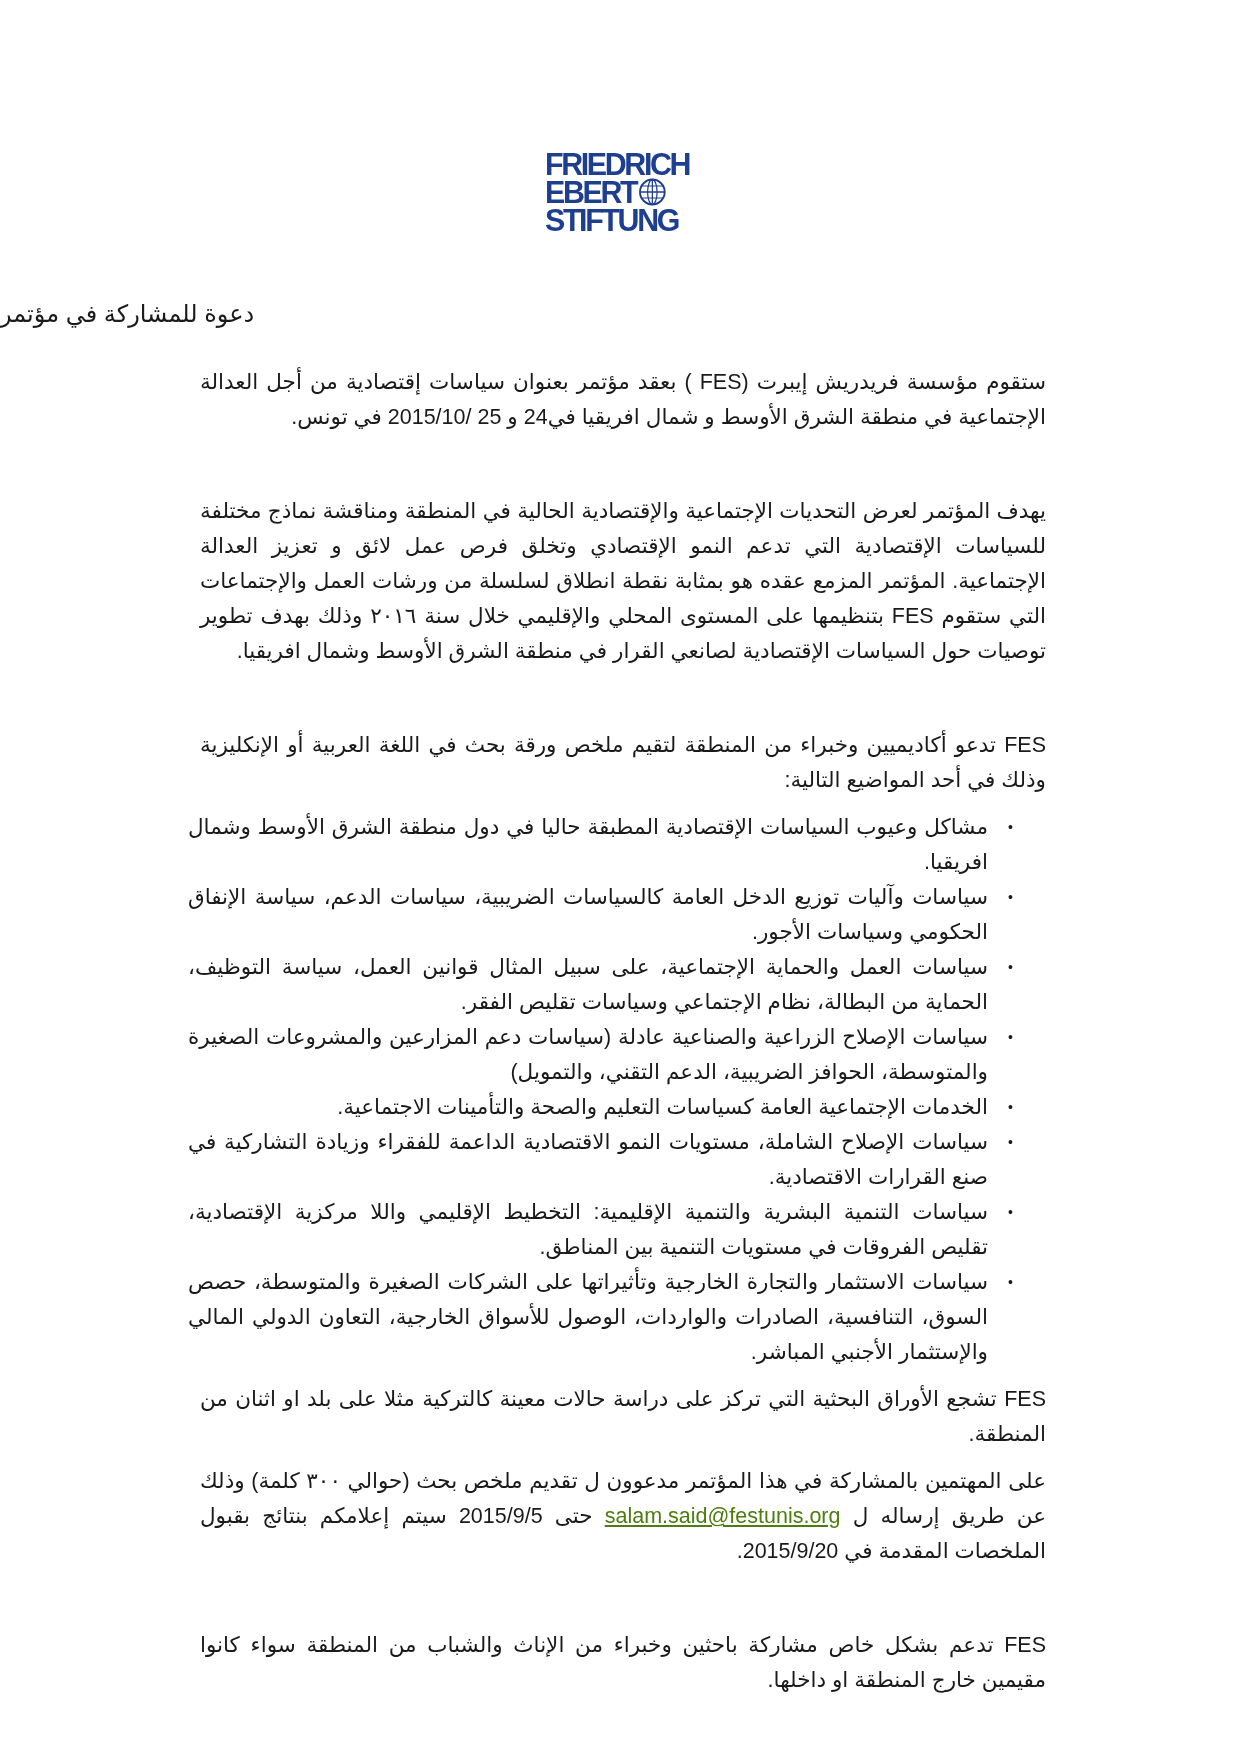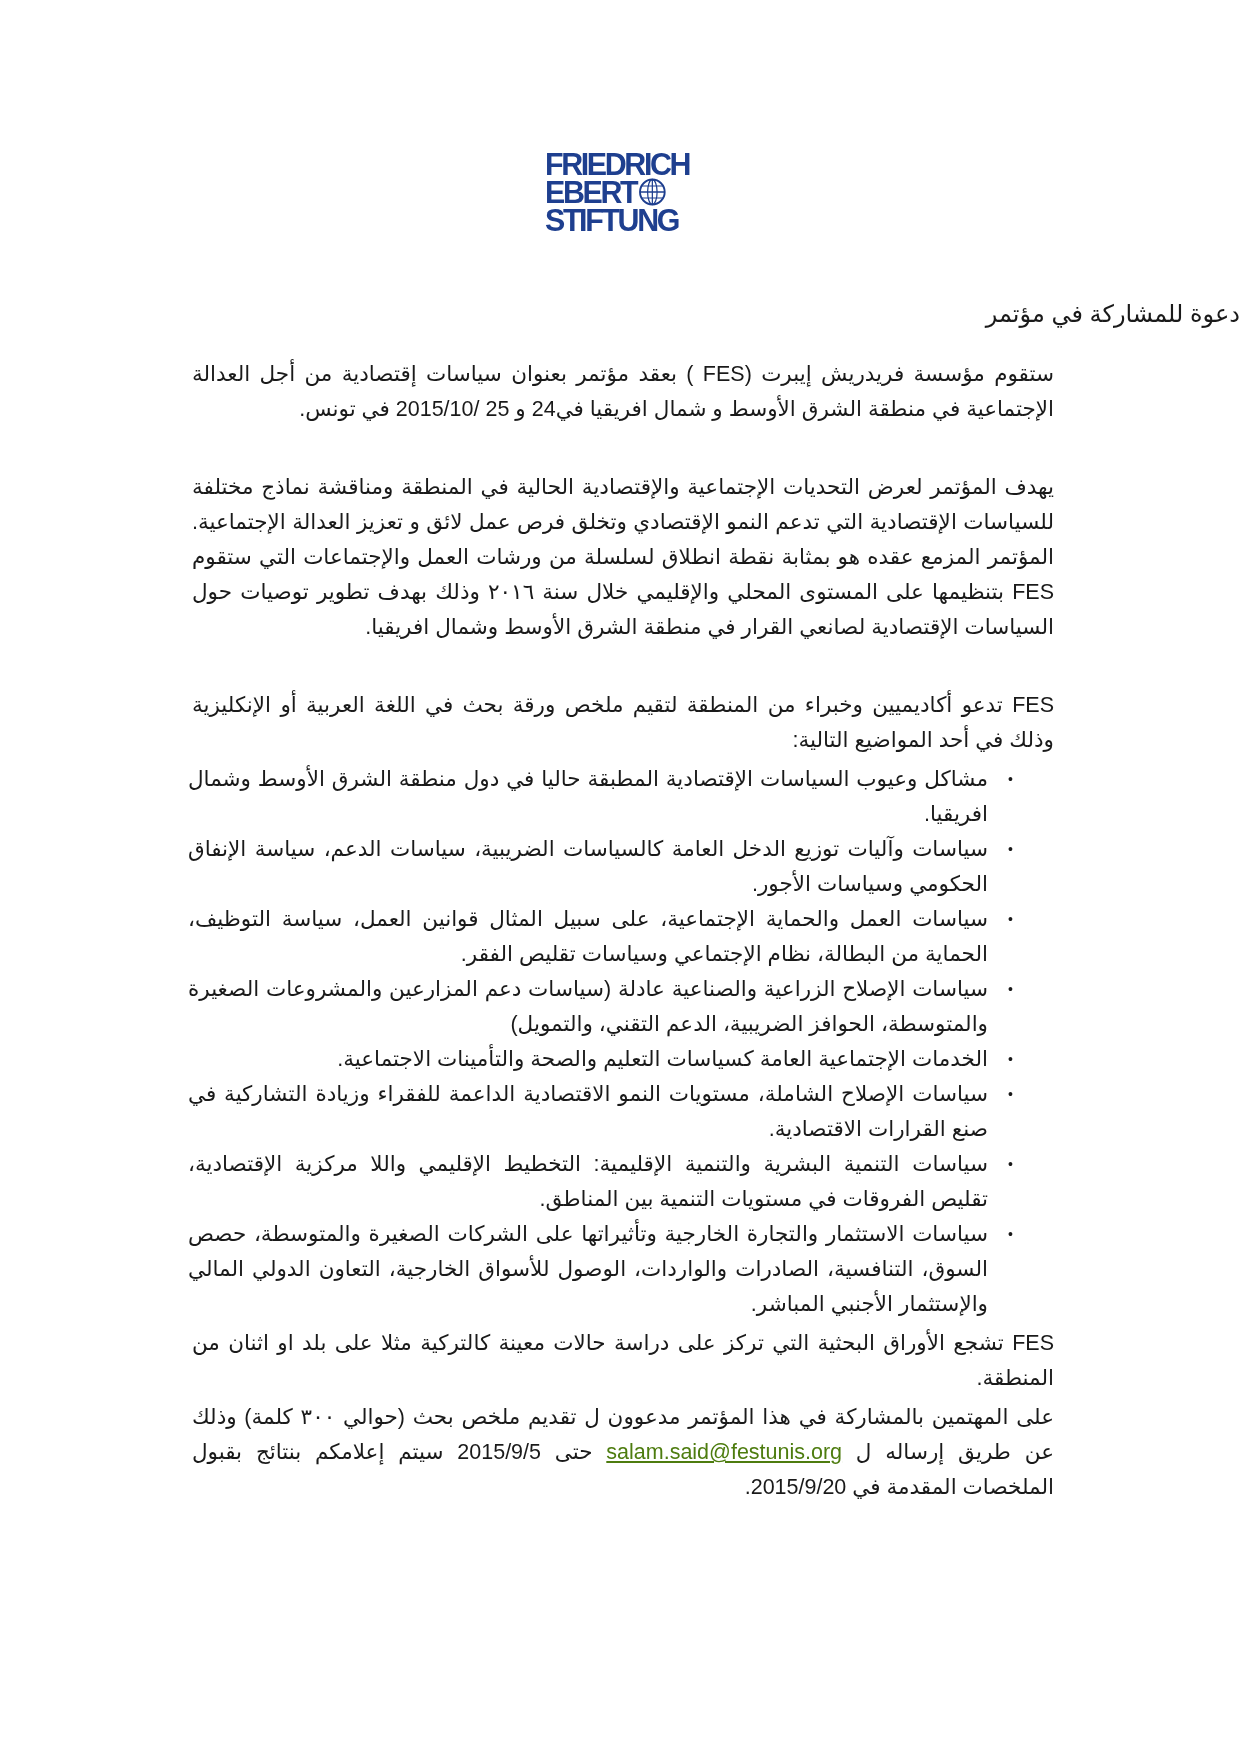--- a/index.html
+++ b/index.html
@@ -10,29 +10,29 @@
   }
   .logo {
     position: absolute; left: 545px; top: 150px; width: 160px;
     color: #1e3f8f; font-family: "Liberation Sans", sans-serif;
     font-weight: bold; font-size: 32px; line-height: 28px;
     letter-spacing: -2.5px; transform: scaleX(0.95); transform-origin: left top;
   }
   .logo .line { display: flex; align-items: center; white-space: nowrap; }
   .logo svg { margin-left: 2px; }
   .title {
-    position: absolute; left: 0; right: 0; top: 284px; text-align: right;
+    position: absolute; left: 0; right: 0; top: 284px; text-align: left;
     font-size: 24px; font-weight: normal; direction: rtl; color: #1a1a1a;
   }
   .content {
     position: absolute; left: 188px; width: 870px; top: 353px;
     direction: rtl; text-align: justify;
     font-size: 21.5px; line-height: 35px;
   }
-  .content p { margin: 4px; text-align-last: right; }
+  .content p { margin: 12px; text-align-last: right; }
   .gap { height: 35px; }
   ul.topics { margin: 0; padding: 0 0 0 0; list-style: none; }
   ul.topics li {
     position: relative; padding-right: 70px; text-align: justify; text-align-last: right;
   }
   ul.topics li .bullet {
     position: absolute; right: 45px; top: 0; font-size: 14px;
   }
   .u { }
   a.email { color: #4d7c0f; text-decoration: underline; direction: ltr; unicode-bidi: embed; }
@@ -70,13 +70,14 @@
     <li><span class="bullet">•</span><span>سياسات العمل والحماية الإجتماعية، على سبيل المثال قوانين العمل، سياسة التوظيف، الحماية من البطالة، نظام الإجتماعي وسياسات تقليص الفقر.</span></li>
     <li><span class="bullet">•</span><span>سياسات الإصلاح  الزراعية والصناعية عادلة (سياسات دعم المزارعين والمشروعات الصغيرة والمتوسطة، الحوافز الضريبية، الدعم التقني،  والتمويل)</span></li>
     <li><span class="bullet">•</span><span>الخدمات الإجتماعية العامة كسياسات التعليم والصحة والتأمينات الاجتماعية.</span></li>
     <li><span class="bullet">•</span><span>سياسات الإصلاح الشاملة، مستويات النمو الاقتصادية الداعمة للفقراء وزيادة التشاركية في صنع القرارات الاقتصادية.</span></li>
     <li><span class="bullet">•</span><span>سياسات التنمية البشرية والتنمية الإقليمية: التخطيط الإقليمي واللا مركزية الإقتصادية، تقليص الفروقات في مستويات التنمية بين المناطق.</span></li>
     <li><span class="bullet">•</span><span>سياسات الاستثمار والتجارة الخارجية وتأثيراتها على الشركات الصغيرة والمتوسطة، حصص السوق، التنافسية، الصادرات والواردات، الوصول للأسواق الخارجية، التعاون الدولي المالي والإستثمار الأجنبي المباشر.</span></li>
   </ul>
   <p>FES تشجع الأوراق البحثية التي تركز على دراسة حالات معينة كالتركية مثلا على بلد او اثنان من المنطقة.</p>
   <p><span>على المهتمين بالمشاركة في هذا المؤتمر مدعوون ل تقديم ملخص بحث (حوالي ٣٠٠ كلمة) وذلك عن طريق إرساله ل </span><a class="email" href="#">salam.said@festunis.org</a><span> حتى 2015/9/5 سيتم إعلامكم بنتائج بقبول الملخصات المقدمة في 2015/9/20.</span></p>
   <div class="gap"></div>
+  <p>FES تدعم بشكل خاص مشاركة باحثين وخبراء من الإناث والشباب من المنطقة سواء كانوا مقيمين خارج المنطقة او داخلها.</p>
 </div>
 
 </body></html>

